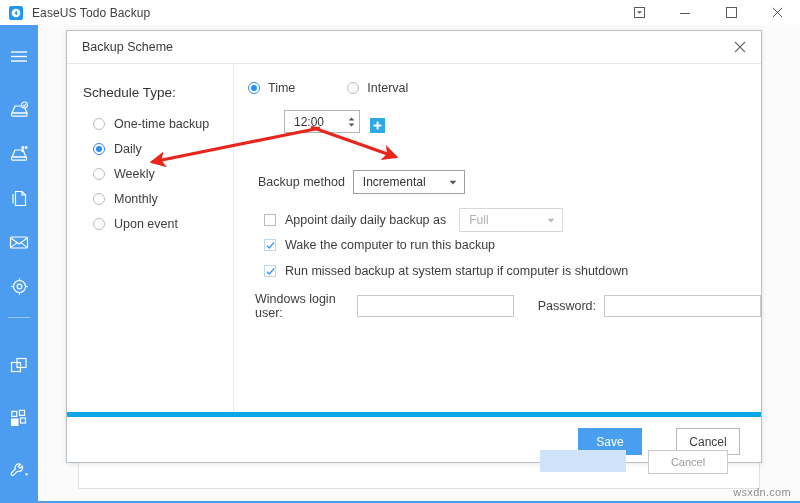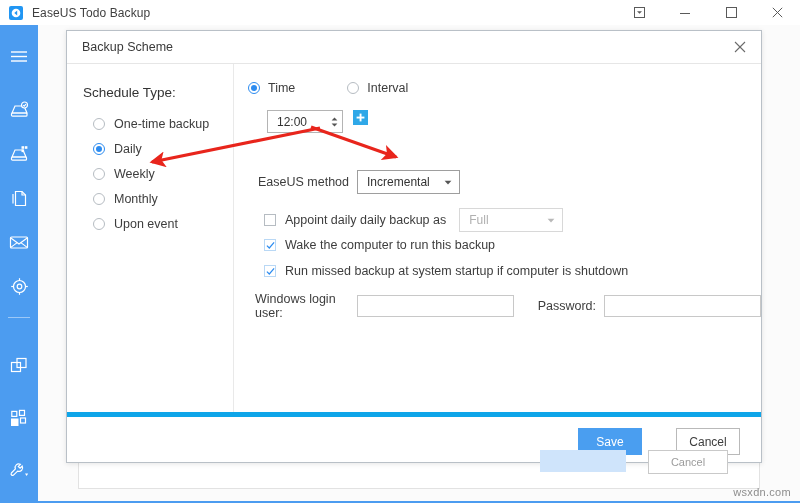--- a/index.html
+++ b/index.html
@@ -97,21 +97,21 @@
   .radio.checked{border-color:#2d8cf0;}
   .radio.checked::after{
     content:"";position:absolute;left:2px;top:2px;width:6px;height:6px;
     border-radius:50%;background:#2d8cf0;
   }
 
   
   .mode-row{position:absolute;left:14px;top:17px;display:flex;align-items:center;gap:52px;justify-content:center;}
   .mode-opt{display:flex;align-items:center;gap:8px;font-size:12.5px;color:#3d3d3d;}
 
-  .time-row{position:absolute;left:33px;top:46px;display:flex;align-items:flex-start;gap:10px;}
+  .time-row{position:absolute;left:50px;top:46px;display:flex;align-items:flex-end;gap:10px;}
   .spinbox{
     width:76px;height:23px;border:1px solid #b4b4b4;background:#fff;
     display:flex;align-items:center;box-sizing:border-box;
   }
   .spin-val{flex:1 1 auto;font-size:12px;color:#333;padding-left:9px;}
   .spin-arrows{
     width:16px;display:flex;flex-direction:column;align-items:center;
     justify-content:center;gap:2px;color:#555;
   }
   .spin-arrows svg{display:block;}
@@ -380,22 +380,22 @@
           </div>
           <div class="add-btn">
             <svg width="9" height="9" viewBox="0 0 9 9">
               <rect x="3.6" y="0.6" width="1.9" height="7.8" fill="#fff"></rect>
               <rect x="0.6" y="3.6" width="7.8" height="1.9" fill="#fff"></rect>
             </svg>
           </div>
         </div>
 
         <div class="method-row">
-          <span class="lbl">EaseUS method</span>
-          <div class="select" style="width:103px">
+          <span class="lbl">Backup method</span>
+          <div class="select" style="width:112px">
             <span class="sv">Incremental</span>
             <span class="caret">
               <svg width="8" height="5" viewBox="0 0 8 5">
                   <path d="M0.6 0.7 L7.4 0.7 L4 4.4 Z" fill="#555"></path>
                 </svg>
             </span>
           </div>
         </div>
 
         <div class="appoint-row">

